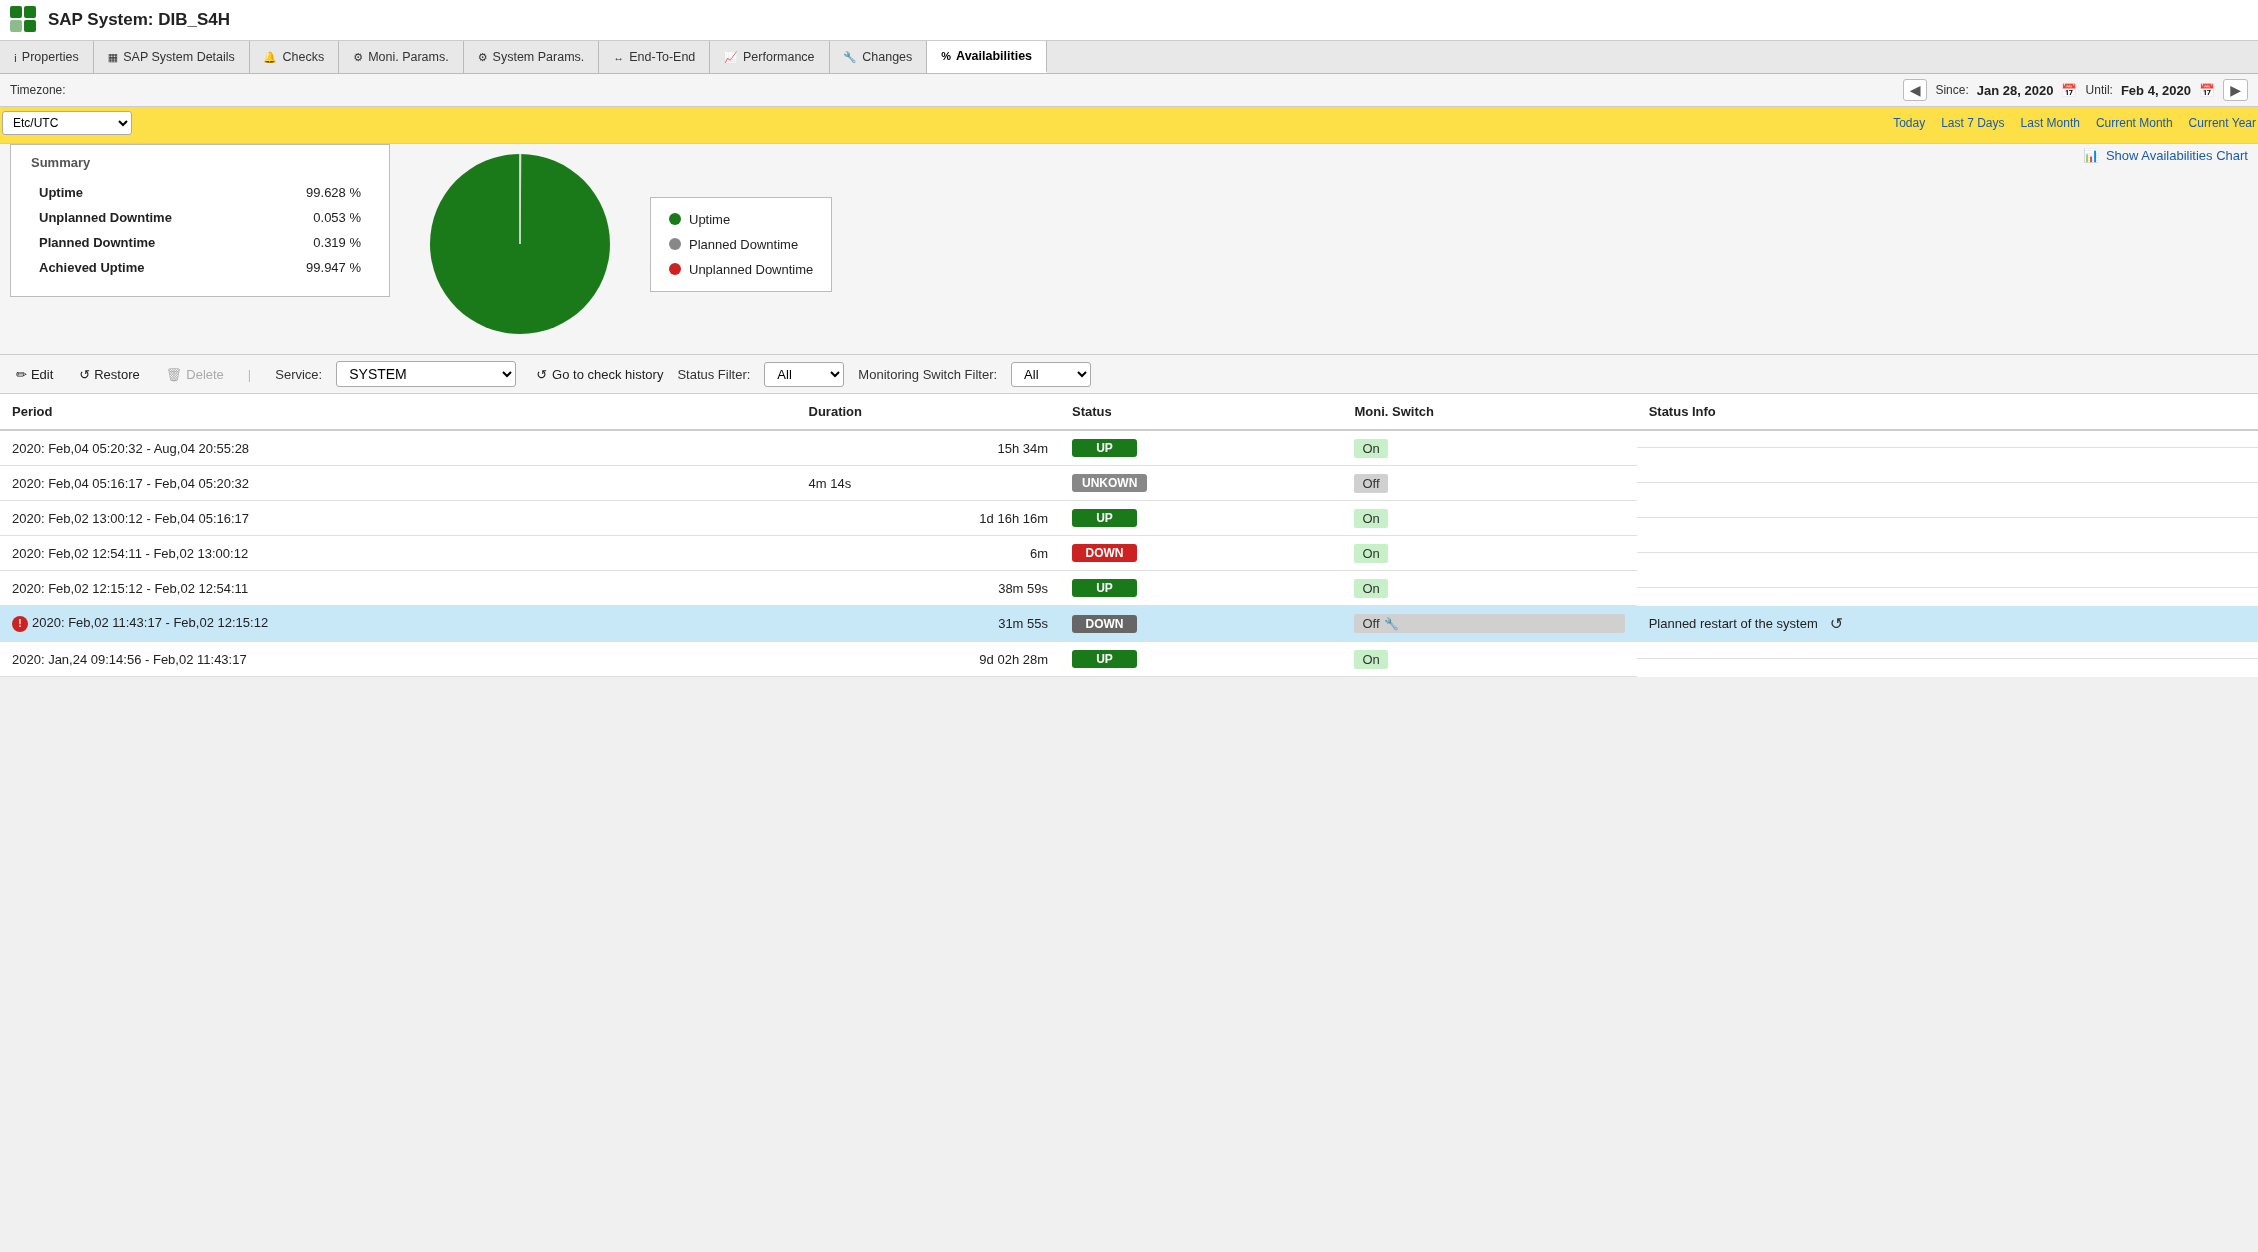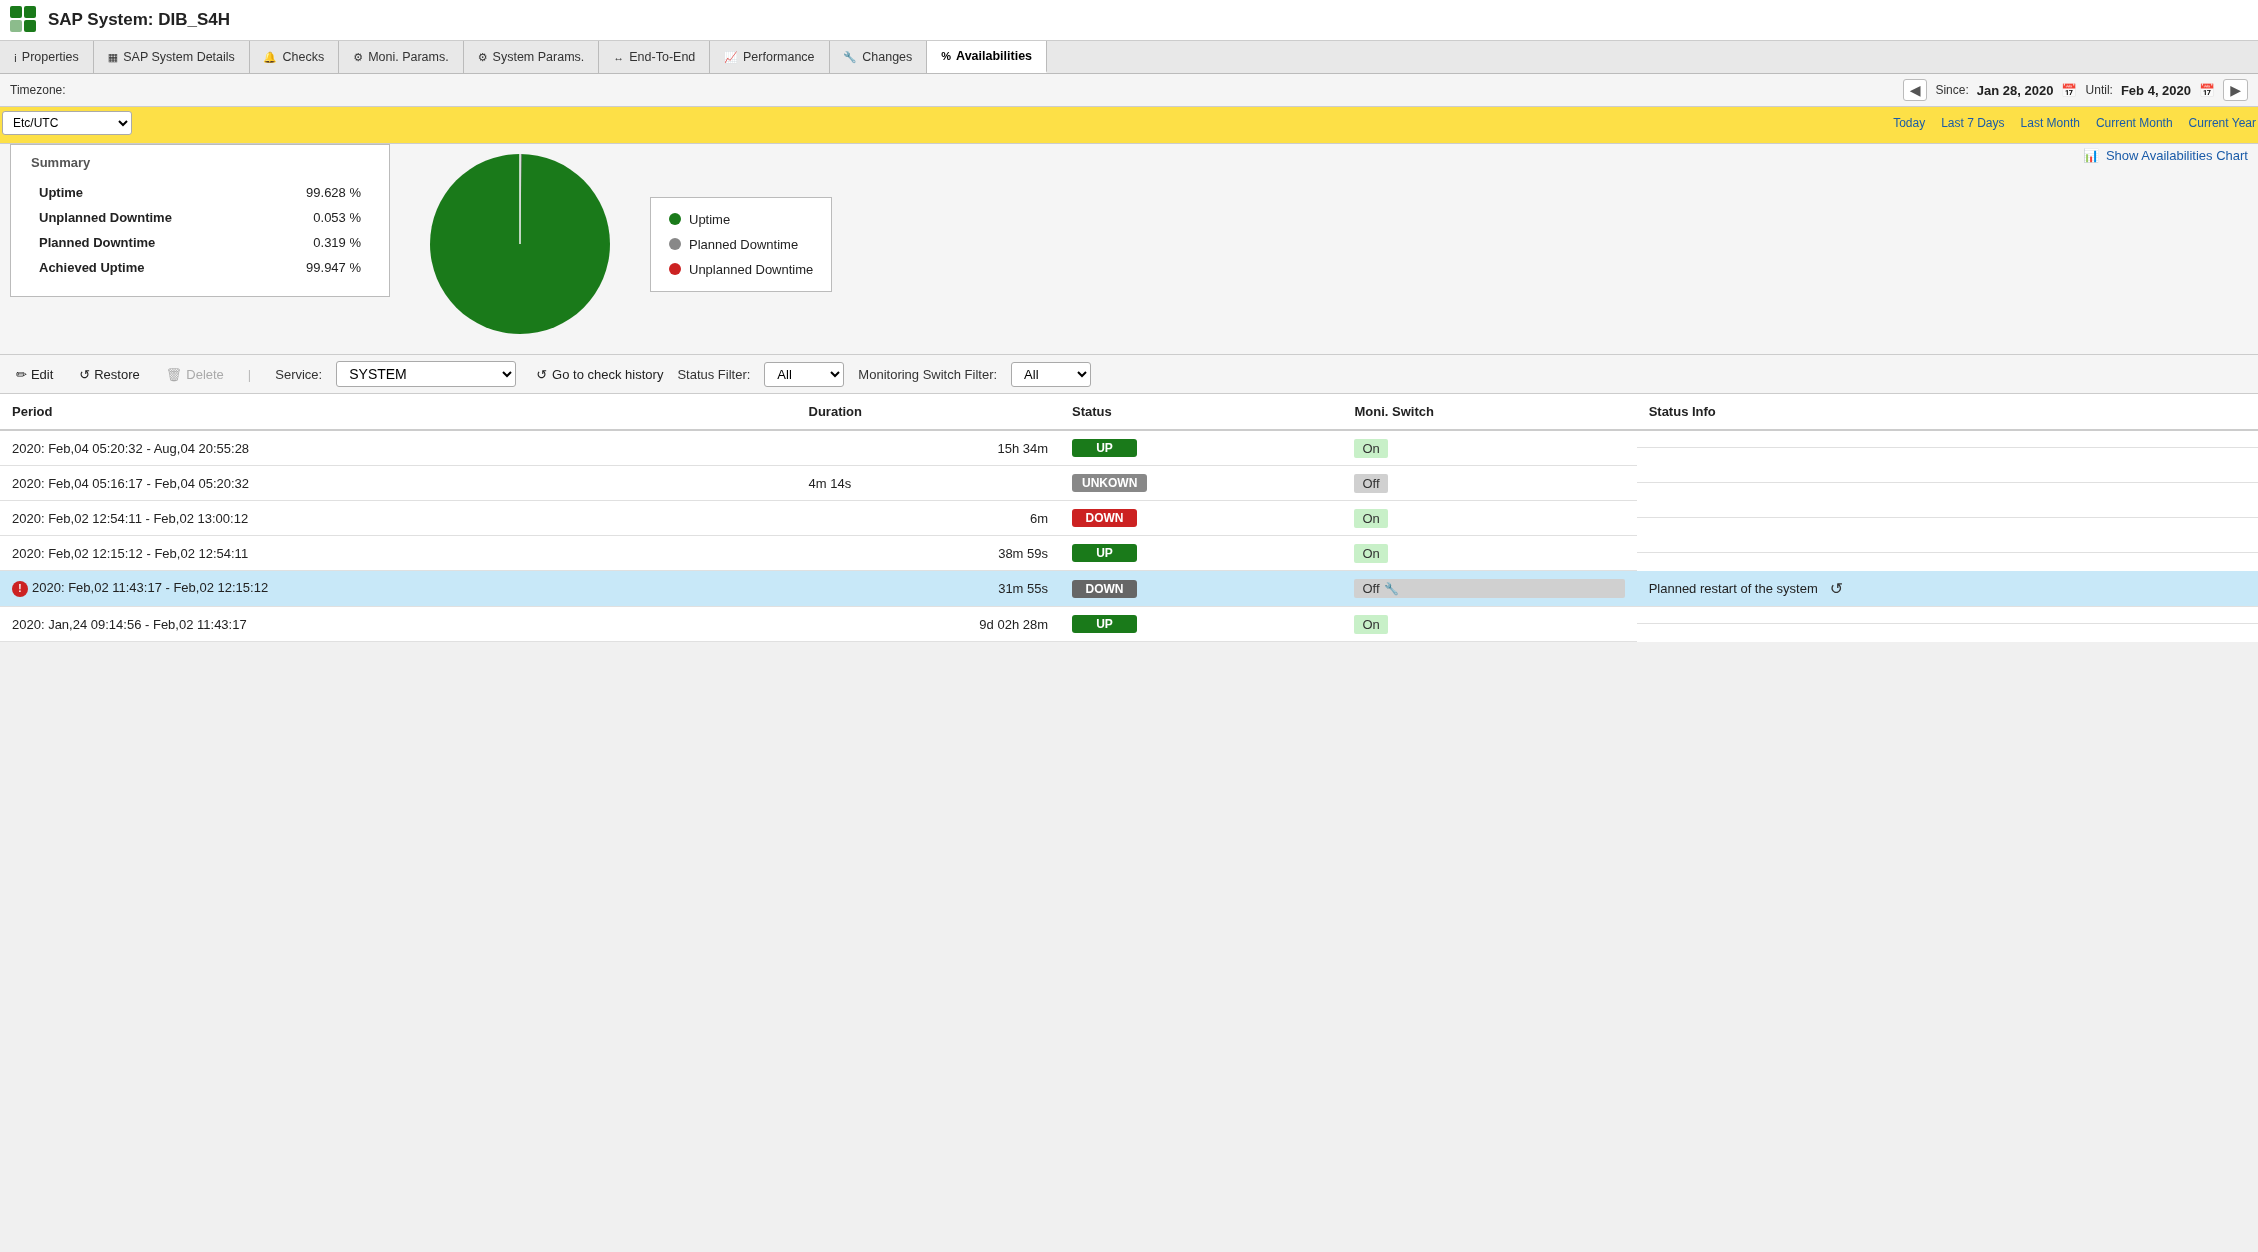--- a/index.html
+++ b/index.html
@@ -501,20 +501,27 @@
           <td style="display: flex; align-items: center; gap: 12px;"></td>
         </tr>
         <tr>
           <td>2020: Feb,04 05:16:17 - Feb,04 05:20:32</td>
           <td style="">4m 14s</td>
           <td><span class="status-badge status-unknown">UNKOWN</span></td>
           <td><span class="moni-off">Off</span></td>
           <td style="display: flex; align-items: center; gap: 12px;"></td>
         </tr>
         <tr>
+          <td>2020: Feb,02 13:00:12 - Feb,04 05:16:17</td>
+          <td style="text-align: right;">1d 16h 16m</td>
+          <td><span class="status-badge status-up">UP</span></td>
+          <td><span class="moni-on">On</span></td>
+          <td style="display: flex; align-items: center; gap: 12px;"></td>
+        </tr>
+        <tr>
           <td>2020: Feb,02 12:54:11 - Feb,02 13:00:12</td>
           <td style="text-align: right;">6m</td>
           <td><span class="status-badge status-down">DOWN</span></td>
           <td><span class="moni-on">On</span></td>
           <td style="display: flex; align-items: center; gap: 12px;"></td>
         </tr>
         <tr>
           <td>2020: Feb,02 12:15:12 - Feb,02 12:54:11</td>
           <td style="text-align: right;">38m 59s</td>
           <td><span class="status-badge status-up">UP</span></td>

